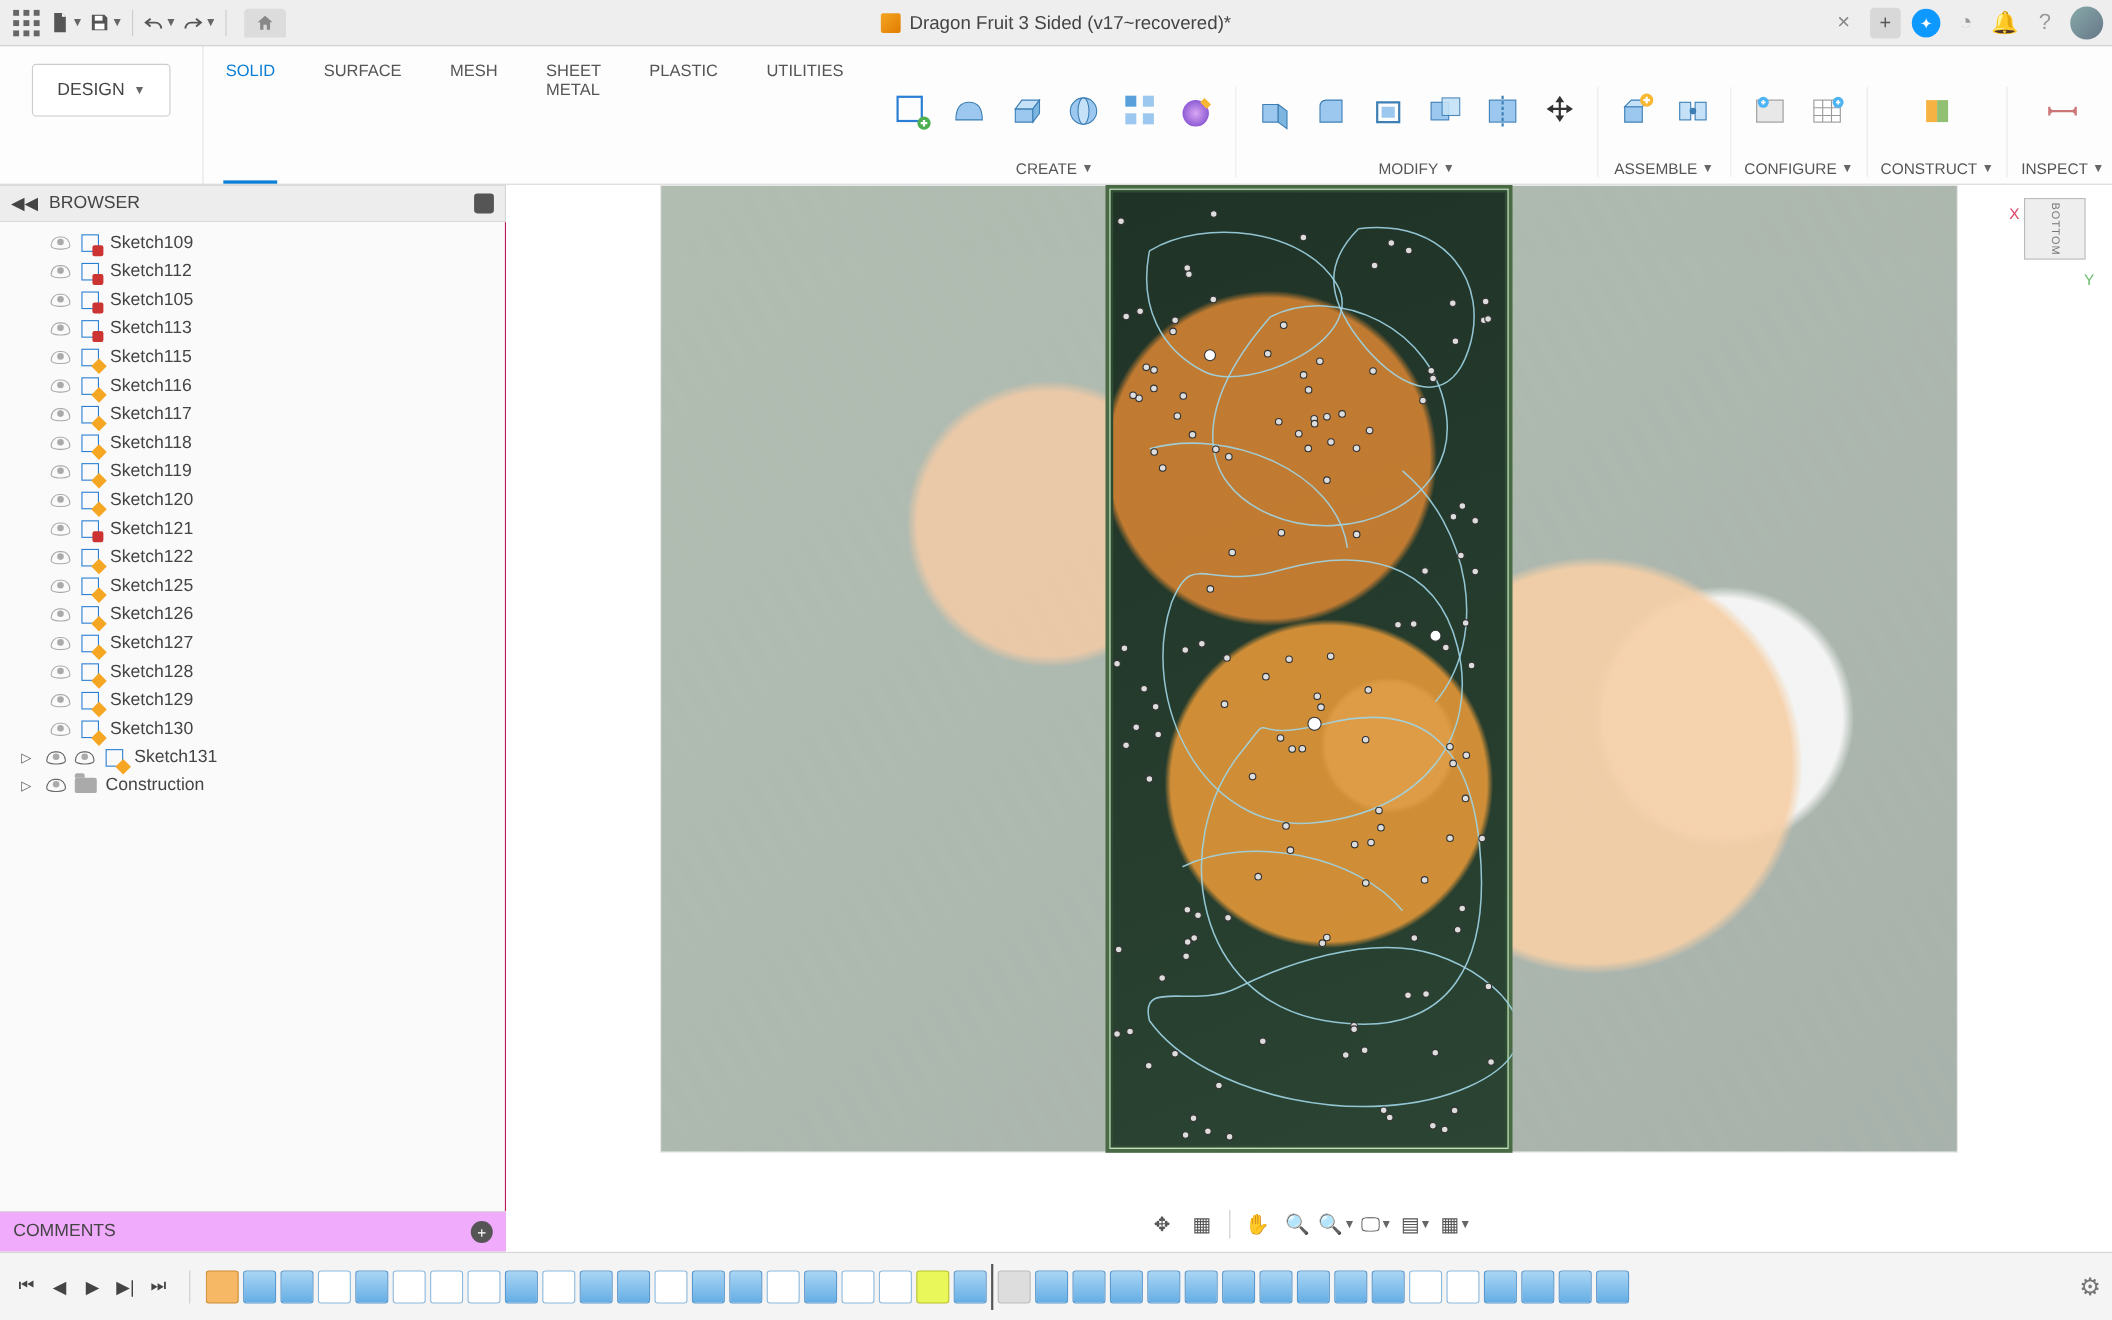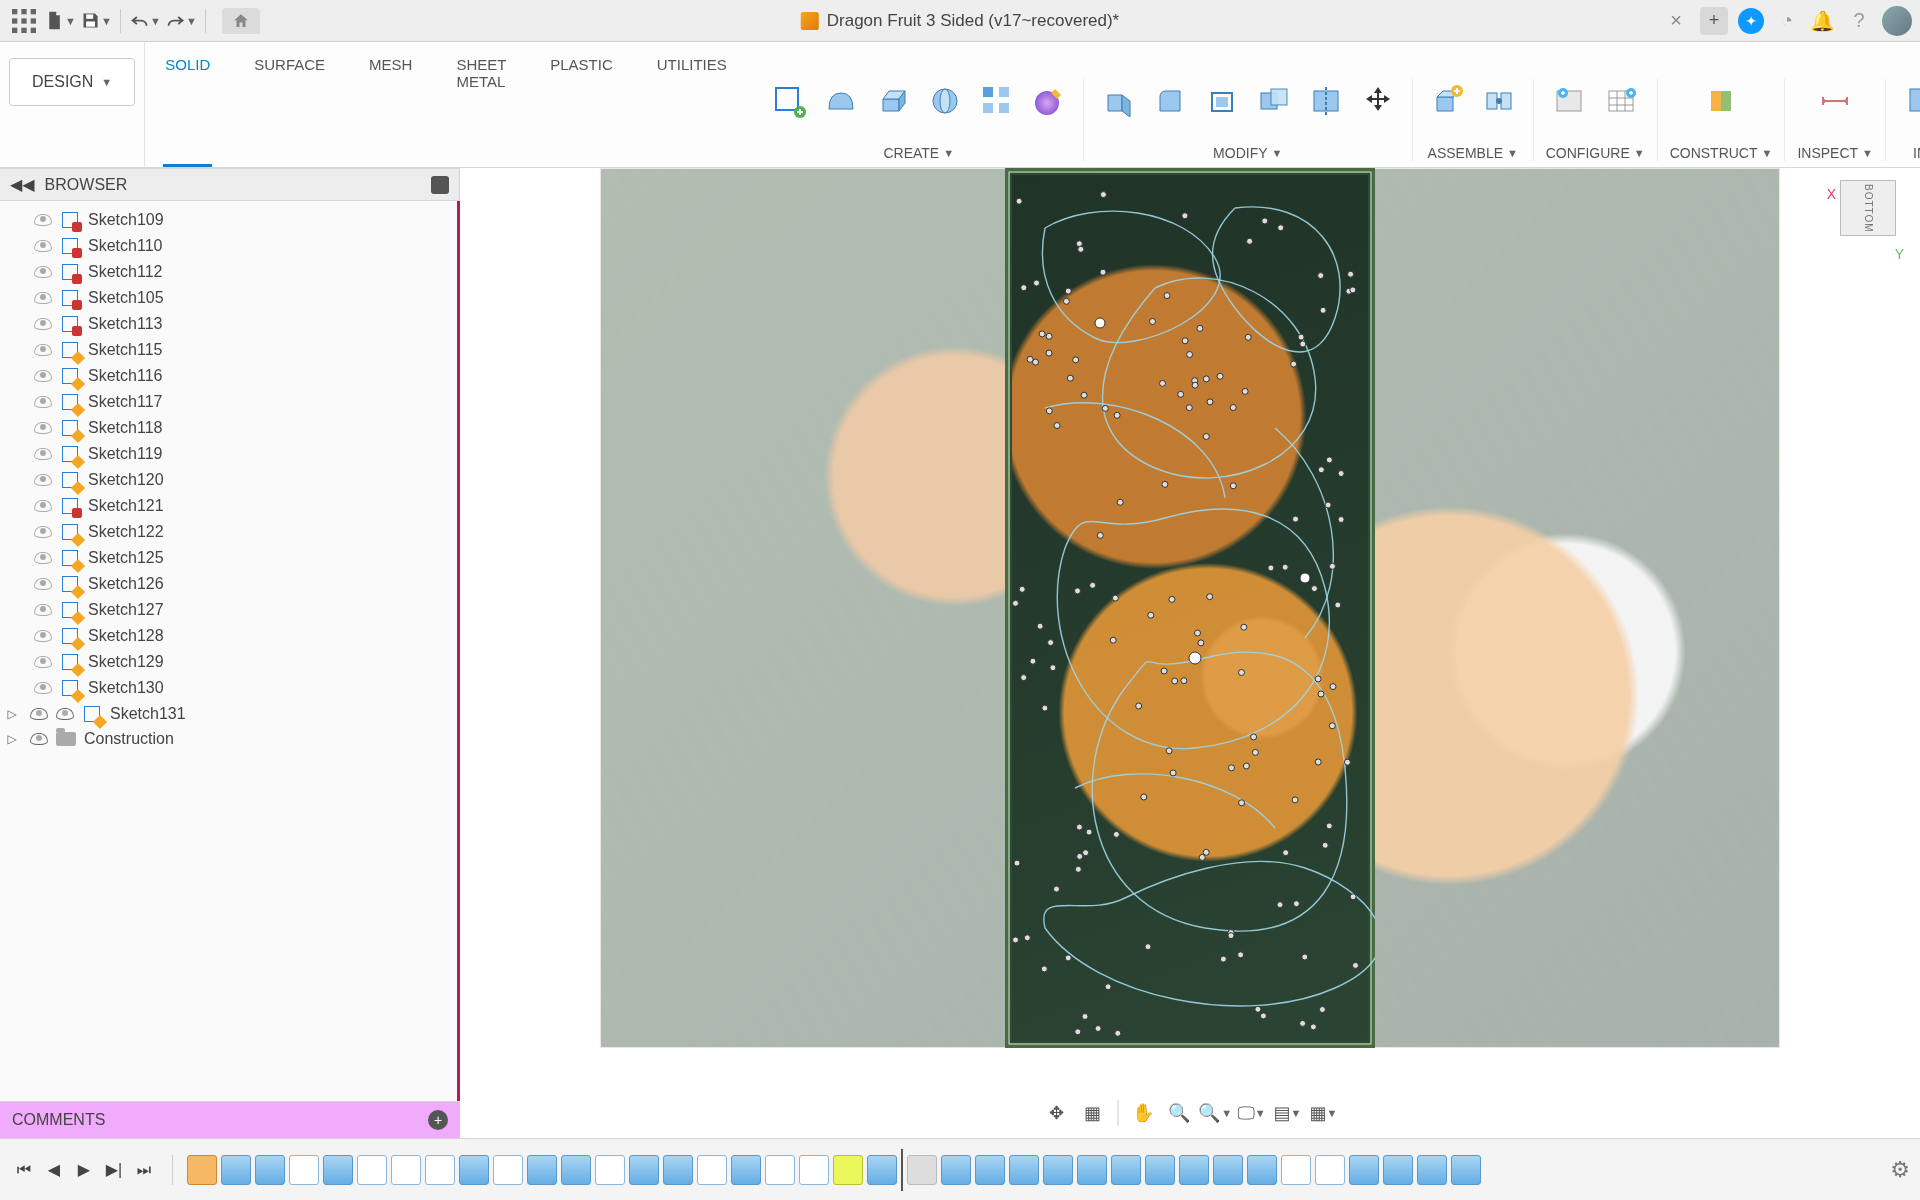--- a/index.html
+++ b/index.html
@@ -17,21 +17,21 @@
 .titlebar .right { margin-left: auto; display: flex; align-items: center; gap: 10px; }
 .close-x { font-size: 20px; color: #888; cursor: pointer; padding: 4px 8px; }
 .plus-tab { width: 28px; height: 28px; background: #d8d8d8; border-radius: 4px; display:flex;align-items:center;justify-content:center; cursor:pointer; color:#555;font-size:18px;}
 .circle-btn { width: 26px; height: 26px; border-radius: 50%; display:flex;align-items:center;justify-content:center; cursor:pointer; }
 .blue-circle { background:#0d99ff; color:#fff; font-size:14px;}
 .gray-circ { color:#9a9a9a; font-size:20px;}
 .avatar { width:30px;height:30px;border-radius:50%;background:linear-gradient(135deg,#8aa,#678);cursor:pointer;}
 
 
 .ribbon { background:#fdfdfd; border-bottom:1px solid #d6d6d6; display:flex; align-items:stretch; height:126px; }
-.design-block { padding:16px 9px; border-right:1px solid #e4e4e4; display:flex; align-items:flex-start; }
+.design-block { padding:16px 29px; border-right:1px solid #e4e4e4; display:flex; align-items:flex-start; }
 .design-btn { border:1px solid #ccc; background:#fff; padding:14px 22px; border-radius:4px; display:flex; align-items:center; gap:8px; font-size:16px; color:#444; cursor:pointer;}
 .ribbon-right { flex:1; display:flex; flex-direction:row; }
 .ribbon-tabs { display:flex; gap:40px; padding:10px 18px 0; font-size:15px; color:#555; }
 .ribbon-tab { padding:4px 2px 10px; cursor:pointer; border-bottom:3px solid transparent; }
 .ribbon-tab.active { color:#0b7fd6; border-bottom-color:#0b7fd6; }
 .ribbon-groups { display:flex; align-items:flex-end; padding:4px 8px 6px; gap:0; flex:1;}
 .rgroup { display:flex; flex-direction:column; align-items:center; padding:0 12px; border-right:1px solid #eaeaea;}
 .rgroup:last-child{border-right:none;}
 .rgroup .icons { display:flex; gap:8px; align-items:flex-end; }
 .rgroup .label { font-size:14px; color:#555; margin-top:22px; display:flex; align-items:center; gap:4px;}
@@ -39,21 +39,21 @@
 .tool-ic svg{width:36px;height:36px;}
 .tool-ic.sel{background:#d6eeff;outline:1px solid #7fc4ef;}
 .caret{font-size:11px;color:#666;}
 
 
 .main { flex:1; display:flex; overflow:hidden; }
 .main-left { width:460px; display:flex; flex-direction:column; }
 .browser-hdr { background:#ededed; border:1px solid #d6d6d6; border-left:none; padding:6px 10px; display:flex; align-items:center; font-size:16px; color:#444;}
 .browser-hdr .collapse-icon{margin-right:10px;cursor:pointer;}
 .browser-hdr .dash{margin-left:auto;width:18px;height:18px;background:#555;border-radius:3px;cursor:pointer;}
-.browser-body { flex:1; overflow:auto; background:#fafafa; border-right:3px solid #be185d; padding:6px 2px 6px 28px;}
+.browser-body { flex:1; overflow:auto; background:#fafafa; border-right:1px solid #be185d; padding:6px 2px 6px 40px;}
 .tree-row { display:flex; align-items:center; gap:8px; padding:3px 6px; font-size:16px; color:#444; border-radius:3px; cursor:pointer;}
 .eye-ic{width:18px;height:12px;border:1.5px solid #aaa;border-radius:60% 60% 60% 60%/100% 100% 40% 40%; position:relative; cursor:pointer;}
 .eye-ic::after{content:'';position:absolute;left:5px;top:1px;width:6px;height:6px;border-radius:50%;background:#aaa;}
 .sketch-ic{width:20px;height:20px;position:relative;}
 .sketch-ic::before{content:'';position:absolute;inset:2px;border:1.5px solid #2a7fd4;}
 .sketch-ic.locked::after{content:'';position:absolute;right:-2px;bottom:-2px;width:10px;height:10px;background:#c33;border-radius:2px;}
 .sketch-ic.pencil::after{content:'';position:absolute;right:-3px;bottom:-3px;width:10px;height:10px;background:#f5a623;transform:rotate(45deg);}
 .tree-expander{width:12px;text-align:center;color:#666;cursor:pointer;font-size:12px;margin-left:-28px;margin-right:4px;}
 .folder-ic{width:20px;height:14px;background:#aaa;border-radius:2px;position:relative;}
 .folder-ic::before{content:'';position:absolute;top:-4px;left:0;width:9px;height:4px;background:#aaa;border-radius:2px 2px 0 0;}
@@ -423,25 +423,20 @@
     <div class="browser-hdr">
       <span class="collapse-icon">◀◀</span>
       <span>BROWSER</span>
       <span class="dash"></span>
     </div>
     <div class="browser-body" id="browser-body">
           <div class="tree-row">
             <span class="eye-ic"></span>
             <span class="sketch-ic locked"></span>
             <span>Sketch109</span>
-          </div>
-          <div class="tree-row">
-            <span class="eye-ic"></span>
-            <span class="sketch-ic locked"></span>
-            <span>Sketch110</span>
           </div>
           <div class="tree-row">
             <span class="eye-ic"></span>
             <span class="sketch-ic locked"></span>
             <span>Sketch112</span>
           </div>
           <div class="tree-row">
             <span class="eye-ic"></span>
             <span class="sketch-ic locked"></span>
             <span>Sketch105</span>

